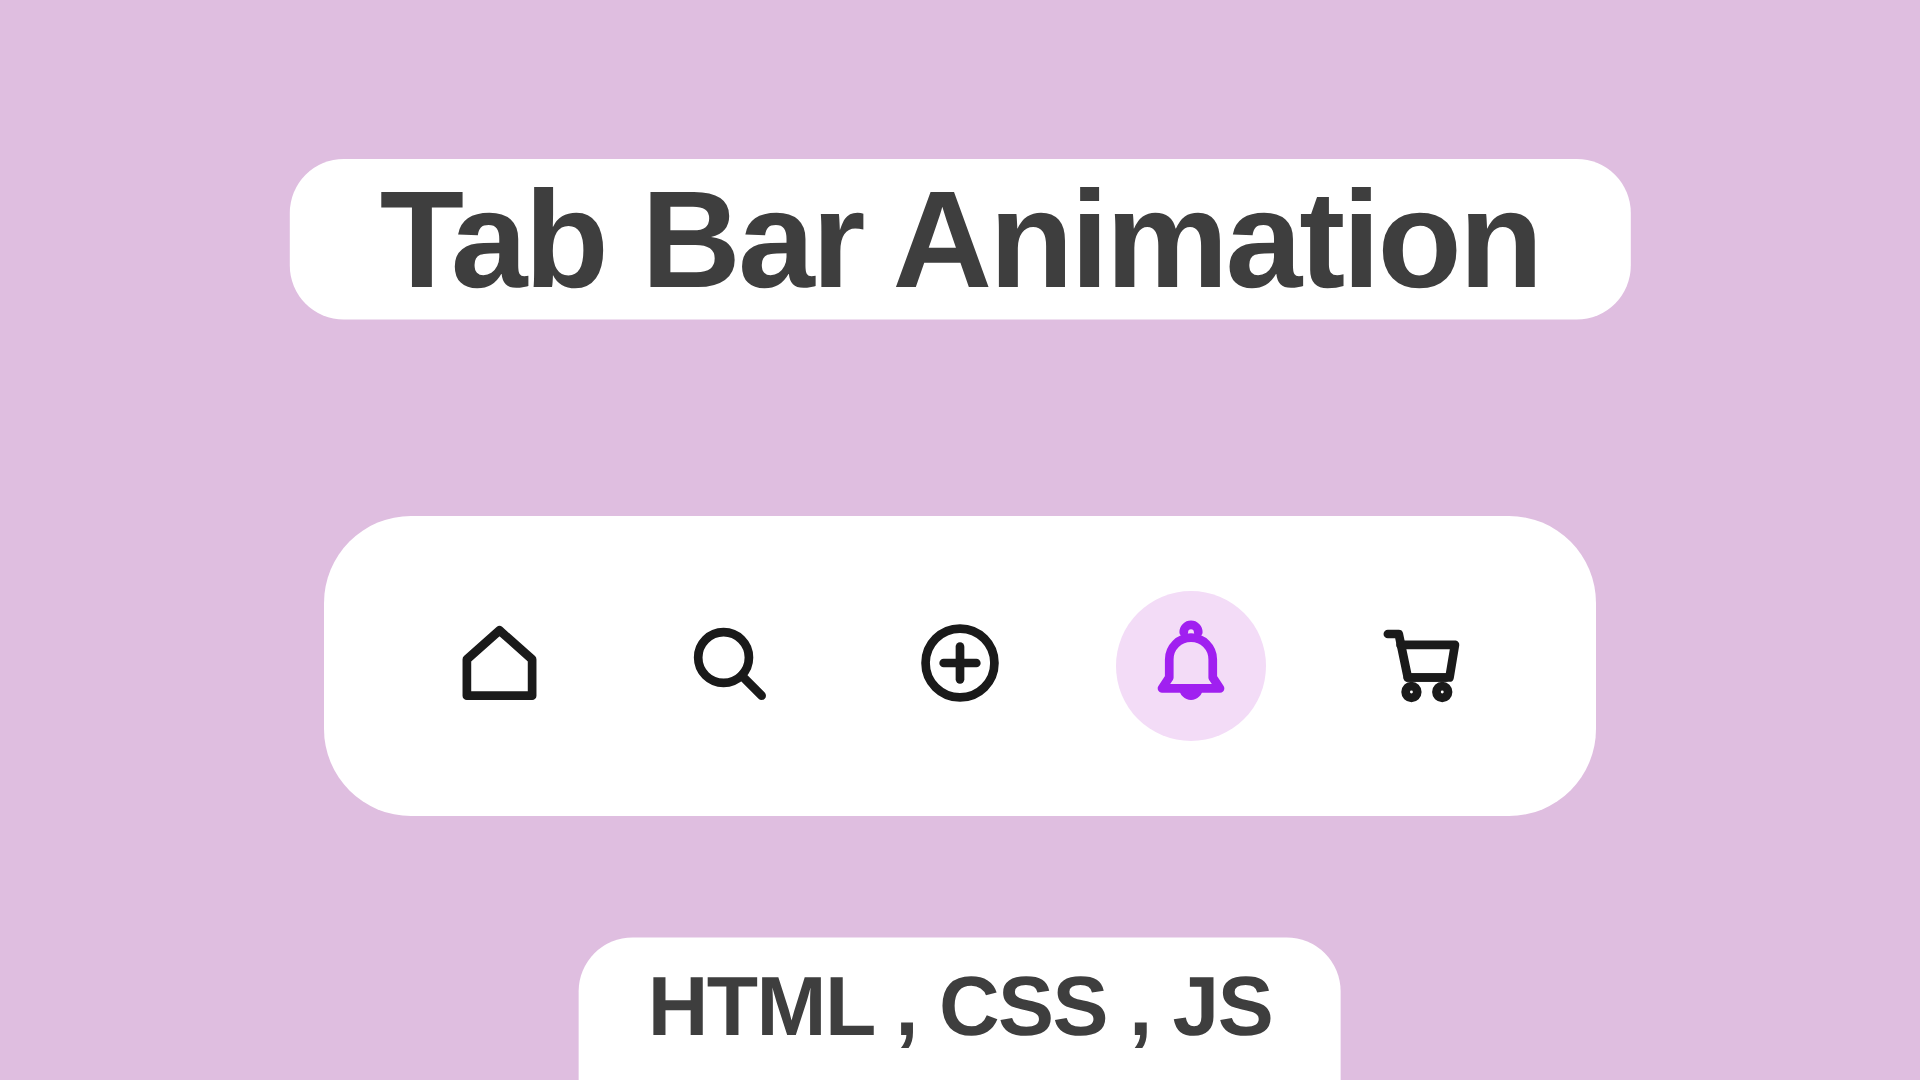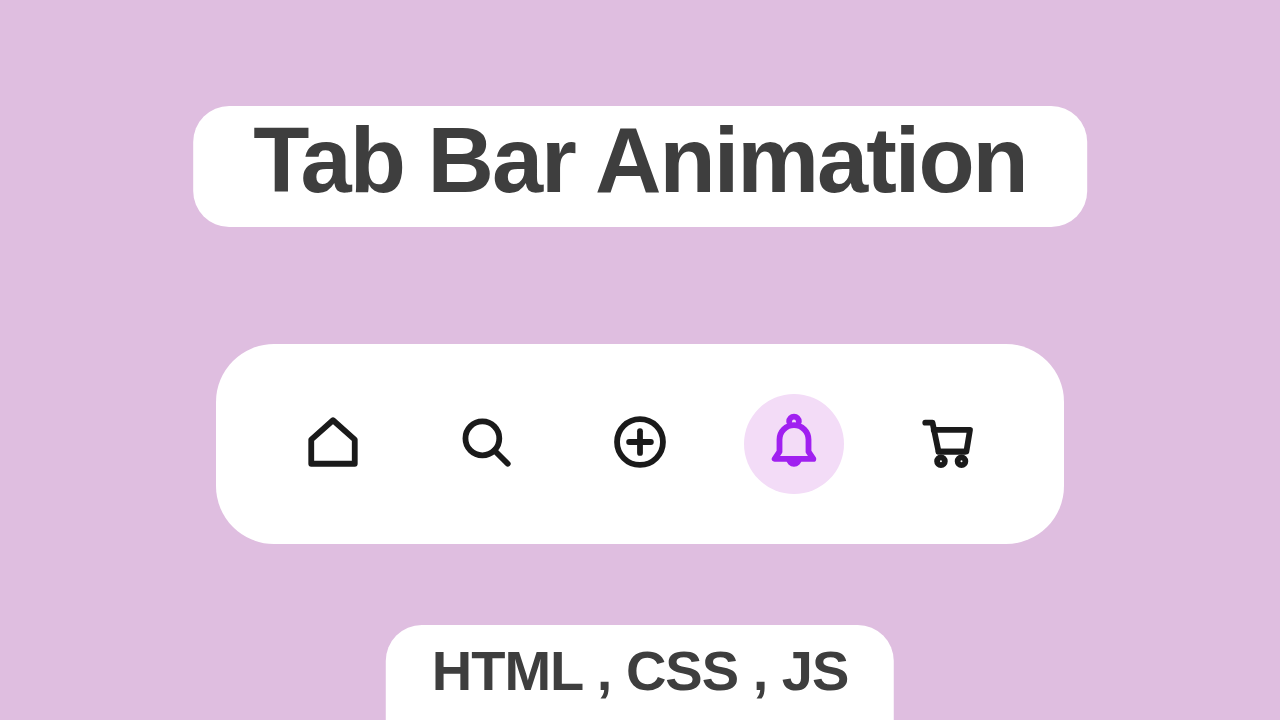--- a/index.html
+++ b/index.html
@@ -11,21 +11,21 @@
     overflow: hidden;
   }
 
   .title-pill {
     position: absolute;
     top: 106px;
     left: 50%;
     transform: translateX(-50%);
     background: #ffffff;
     border-radius: 36px;
-    padding: 6px 60px 18px 60px;
+    padding: 6px 60px 4px 60px;
   }
   .title-pill h1 {
     font-size: 92px;
     font-weight: 800;
     letter-spacing: -2px;
     color: #3e3e3e;
     white-space: nowrap;
     line-height: 1.05;
   }
 

